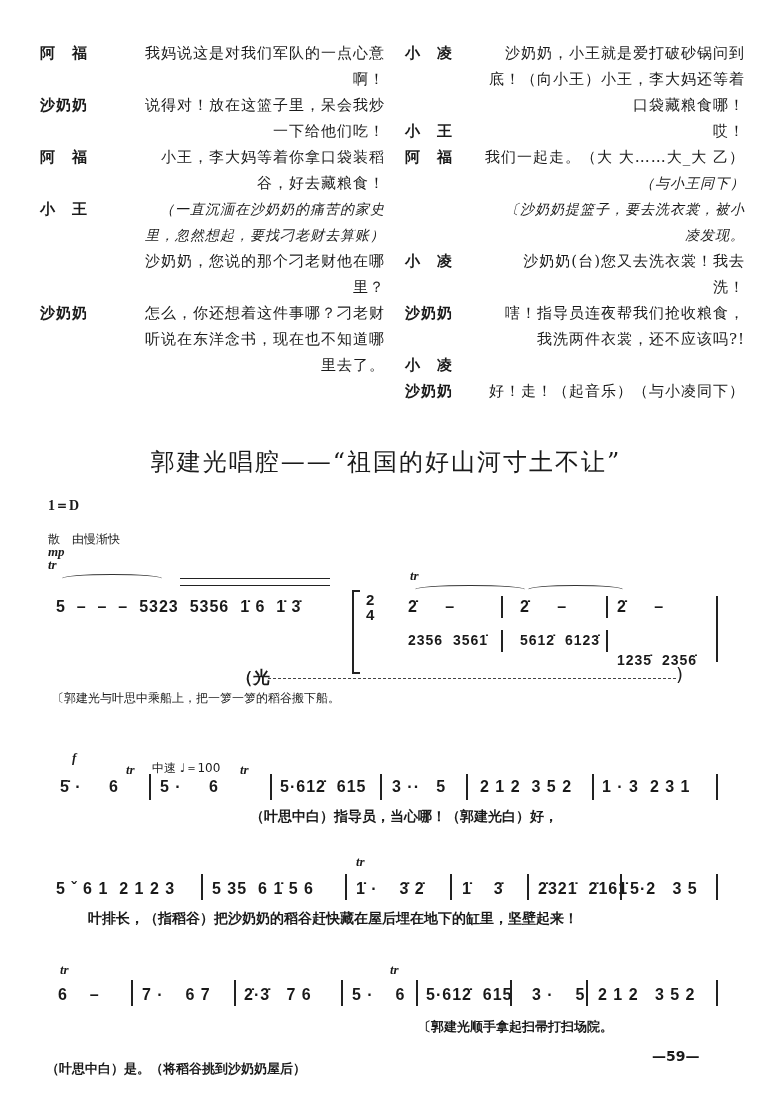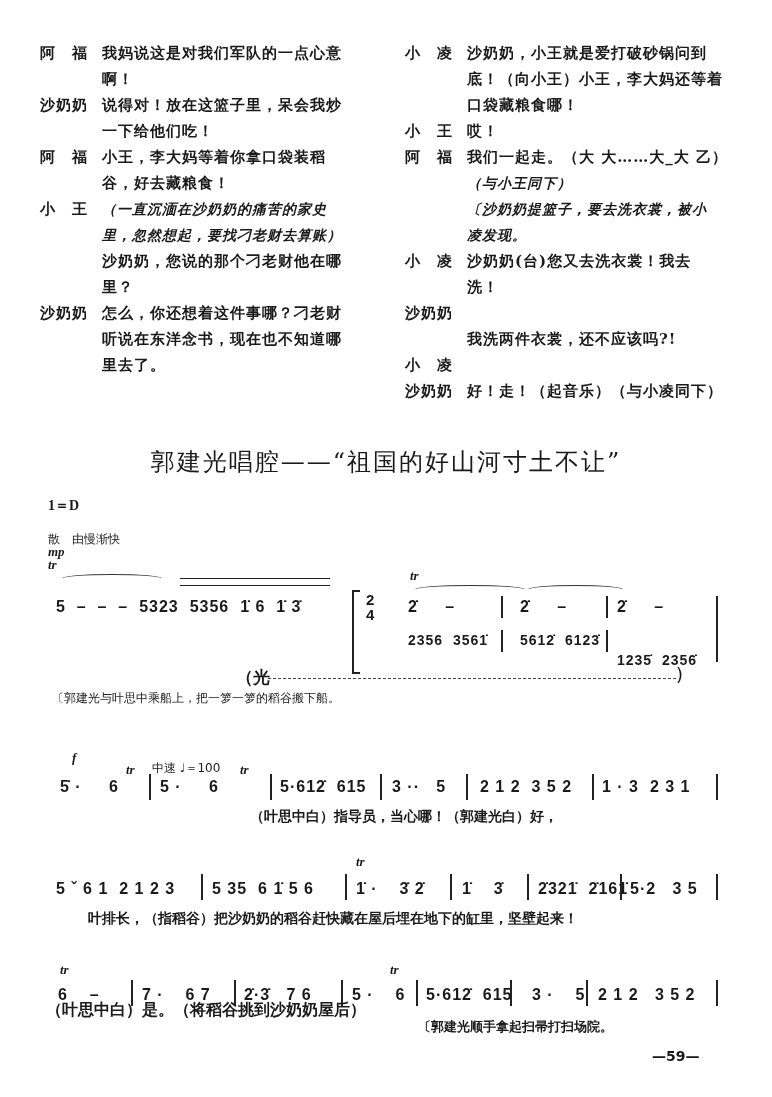--- a/index.html
+++ b/index.html
@@ -3,21 +3,21 @@
 <meta charset="utf-8">
 <style>
   html, body { margin: 0; padding: 0; background: #ffffff; }
   body { width: 772px; height: 1097px; position: relative; overflow: hidden;
          font-family: "DejaVu Serif", "Liberation Serif", serif; color: #1a1a1a; }
   .col { position: absolute; top: 40px; }
   .col.left { left: 40px; width: 345px; }
   .col.right { left: 405px; width: 340px; }
   .line { display: flex; font-size: 15px; line-height: 26px; letter-spacing: 1px; }
   .speaker { width: 62px; flex: none; font-weight: bold; white-space: pre; }
-  .speech { flex: 1; font-weight: bold; }
+  .speech { flex: 1; font-weight: normal; text-align: right; }
   .speech.cont { padding-left: 62px; }
   .stage { font-size: 14px; font-style: italic; }
   .title { position: absolute; top: 446px; left: 0; width: 772px; text-align: center;
            font-size: 24px; letter-spacing: 2px; font-family: "DejaVu Serif", serif; }
   .key { position: absolute; top: 497px; left: 48px; font-size: 14px; font-weight: bold;
          font-family: "Liberation Serif", serif; }
   .small { position: absolute; font-size: 12px; font-family: "DejaVu Sans", sans-serif; }
   .dyn { position: absolute; font-style: italic; font-weight: bold; font-size: 13px;
          font-family: "Liberation Serif", serif; }
   .notes { position: absolute; font-family: "Liberation Sans", sans-serif; font-weight: bold;
@@ -123,20 +123,21 @@
   <div class="line">
     <span class="speaker">小　凌</span>
     <span class="speech">沙奶奶(台)您又去洗衣裳！我去</span>
   </div>
   <div class="line">
       <span class="speech cont">洗！</span>
     </div>
 
   <div class="line">
     <span class="speaker">沙奶奶</span>
+    <span class="speech">嗐！指导员连夜帮我们抢收粮食，</span>
   </div>
   <div class="line">
       <span class="speech cont">我洗两件衣裳，还不应该吗?!</span>
     </div>
 
   <div class="line">
     <span class="speaker">小　凌</span>
   </div>
 
   <div class="line">
@@ -224,16 +225,16 @@
 <div class="notes" style="top:986px;left:244px;">2̇·3̇   7 6</div>
 <div class="bar" style="top:980px;left:341px;height:26px;"></div>
 <div class="notes" style="top:986px;left:352px;">5 ·    6</div>
 <div class="bar" style="top:980px;left:416px;height:26px;"></div>
 <div class="notes" style="top:986px;left:426px;">5·612̇  615</div>
 <div class="bar" style="top:980px;left:510px;height:26px;"></div>
 <div class="notes" style="top:986px;left:512px;margin-left:20px;">3 ·    5</div>
 <div class="bar" style="top:980px;left:586px;height:26px;"></div>
 <div class="notes" style="top:986px;left:598px;">2 1 2   3 5 2</div>
 <div class="bar" style="top:980px;left:716px;height:26px;"></div>
-<div class="lyric" style="top:1000px;left:46px;font-size:16px;">（叶思中白）是。（将稻谷挑到沙奶奶屋后）</div>
+<div class="lyric" style="top:1060px;left:46px;font-size:13px;">（叶思中白）是。（将稻谷挑到沙奶奶屋后）</div>
 <div class="lyric" style="top:1018px;left:418px;font-size:13px;">〔郭建光顺手拿起扫帚打扫场院。</div>
 
 <div class="pageno">—59—</div>
 
 </body></html>

